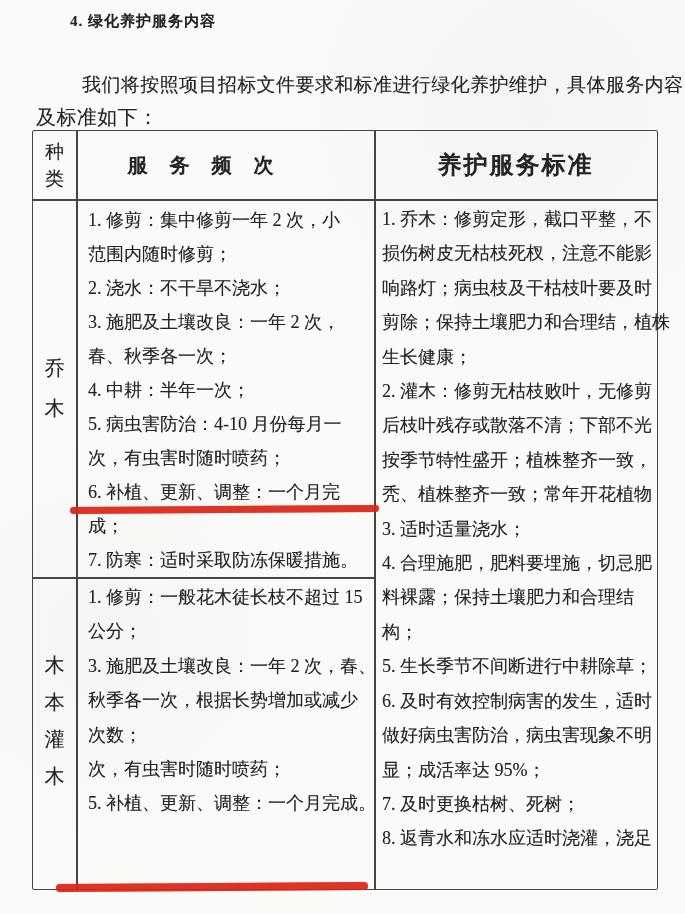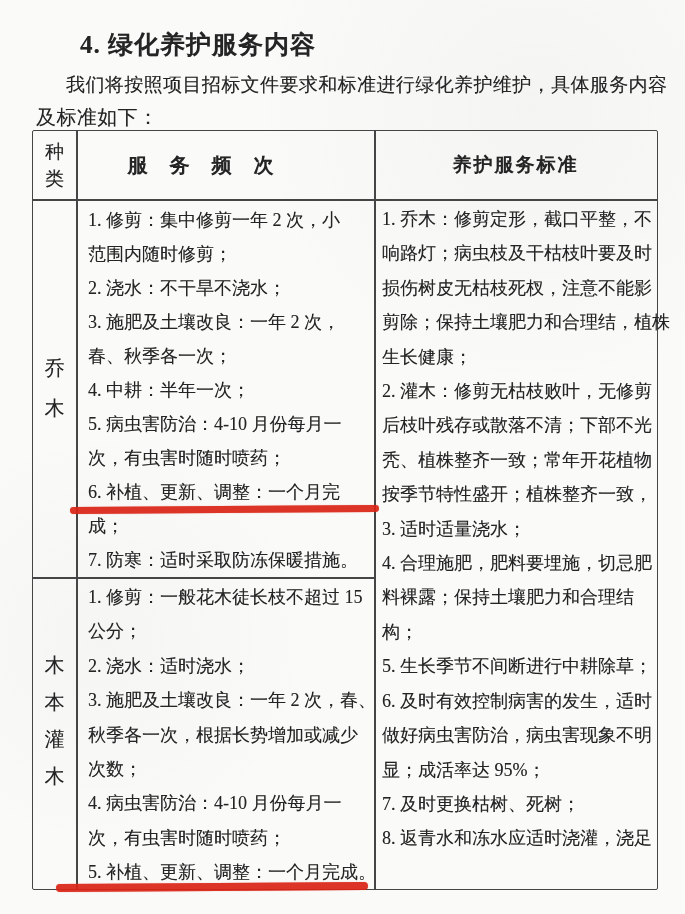--- a/index.html
+++ b/index.html
@@ -12,25 +12,25 @@
     position:relative;width:685px;height:914px;
     background:
       radial-gradient(circle at 78% 12%, rgba(0,0,0,0.025), rgba(0,0,0,0) 30%),
       radial-gradient(circle at 15% 70%, rgba(0,0,0,0.02), rgba(0,0,0,0) 25%),
       var(--paper,#fafaf8);
     color:var(--ink,#242424);
   }
   .fuzz{ text-shadow:0.3px 0.3px 0.6px rgba(70,70,70,0.40); }
 
   .doc-title{
-    position:absolute;left:70px;top:28px;
-    font-size:25px;font-weight:bold;letter-spacing:1px;white-space:nowrap;margin-left:10px;
+    position:absolute;left:70px;top:12px;
+    font-size:15px;font-weight:bold;letter-spacing:1px;white-space:nowrap;
   }
   .intro-line1{
-    position:absolute;left:66px;top:72px;
+    position:absolute;left:82px;top:72px;
     font-size:19px;letter-spacing:0.4px;white-space:nowrap;text-align:center;
   }
   .intro-line2{
     position:absolute;left:36px;top:104px;
     font-size:20px;letter-spacing:0.4px;white-space:nowrap;
   }
 
   .tbl{
     position:absolute;left:32px;top:130px;width:624px;height:758px;
     border:1.6px solid var(--border,#454545);
@@ -43,21 +43,21 @@
   .hline.header-bottom{top:68px;left:0;width:100%;}
   .hline.row-divider{top:446px;left:0;width:342px;}
 
   .hcell{
     position:absolute;top:0;height:68px;
     display:flex;align-items:center;justify-content:center;
     font-weight:bold;
   }
   .hcell.cat{left:0;width:43px;flex-direction:column;font-size:19px;line-height:27px;font-weight:normal;}
   .hcell.freq{left:43px;width:250px;font-size:20px;letter-spacing:1px;white-space:nowrap;}
-  .hcell.std{left:341px;width:283px;font-size:19px;letter-spacing:2px;white-space:nowrap;}
+  .hcell.std{left:341px;width:283px;font-size:24px;letter-spacing:2px;white-space:nowrap;}
 
   .cat-cell{
     position:absolute;left:0;width:43px;
     display:flex;flex-direction:column;align-items:center;justify-content:center;
     font-size:20px;
   }
   .cat-cell.r1{top:68px;height:378px;line-height:40px;}
   .cat-cell.r2{top:446px;height:312px;line-height:37px;padding-bottom:24px;box-sizing:border-box;}
 
   .text-cell{
@@ -126,40 +126,38 @@
         <div class="tline">次，有虫害时随时喷药；</div>
         <div class="tline">6. 补植、更新、调整：一个月完</div>
         <div class="tline">成；</div>
         <div class="tline">7. 防寒：适时采取防冻保暖措施。</div>
       </div>
 
     <div class="text-cell r2c2 fuzz">
 
     <div class="tline">1. 修剪：一般花木徒长枝不超过 15</div>
         <div class="tline">公分；</div>
-        <div class="tline">2. 浇水：适时浇水；</div>
         <div class="tline">3. 施肥及土壤改良：一年 2 次，春、</div>
         <div class="tline">秋季各一次，根据长势增加或减少</div>
         <div class="tline">次数；</div>
-        <div class="tline">4. 病虫害防治：4-10 月份每月一</div>
         <div class="tline">次，有虫害时随时喷药；</div>
         <div class="tline">5. 补植、更新、调整：一个月完成。</div>
       </div>
 
     <div class="text-cell c3 fuzz">
 
     <div class="tline">1. 乔木：修剪定形，截口平整，不</div>
+        <div class="tline">损伤树皮无枯枝死杈，注意不能影</div>
         <div class="tline">响路灯；病虫枝及干枯枝叶要及时</div>
-        <div class="tline">损伤树皮无枯枝死杈，注意不能影</div>
         <div class="tline">剪除；保持土壤肥力和合理结，植株</div>
         <div class="tline">生长健康；</div>
         <div class="tline">2. 灌木：修剪无枯枝败叶，无修剪</div>
         <div class="tline">后枝叶残存或散落不清；下部不光</div>
+        <div class="tline">按季节特性盛开；植株整齐一致，</div>
         <div class="tline">秃、植株整齐一致；常年开花植物</div>
-        <div class="tline">按季节特性盛开；植株整齐一致，</div>
         <div class="tline">3. 适时适量浇水；</div>
         <div class="tline">4. 合理施肥，肥料要埋施，切忌肥</div>
         <div class="tline">料裸露；保持土壤肥力和合理结</div>
         <div class="tline">构；</div>
         <div class="tline">5. 生长季节不间断进行中耕除草；</div>
         <div class="tline">6. 及时有效控制病害的发生，适时</div>
         <div class="tline">做好病虫害防治，病虫害现象不明</div>
         <div class="tline">显；成活率达 95%；</div>
         <div class="tline">7. 及时更换枯树、死树；</div>
         <div class="tline">8. 返青水和冻水应适时浇灌，浇足</div>

